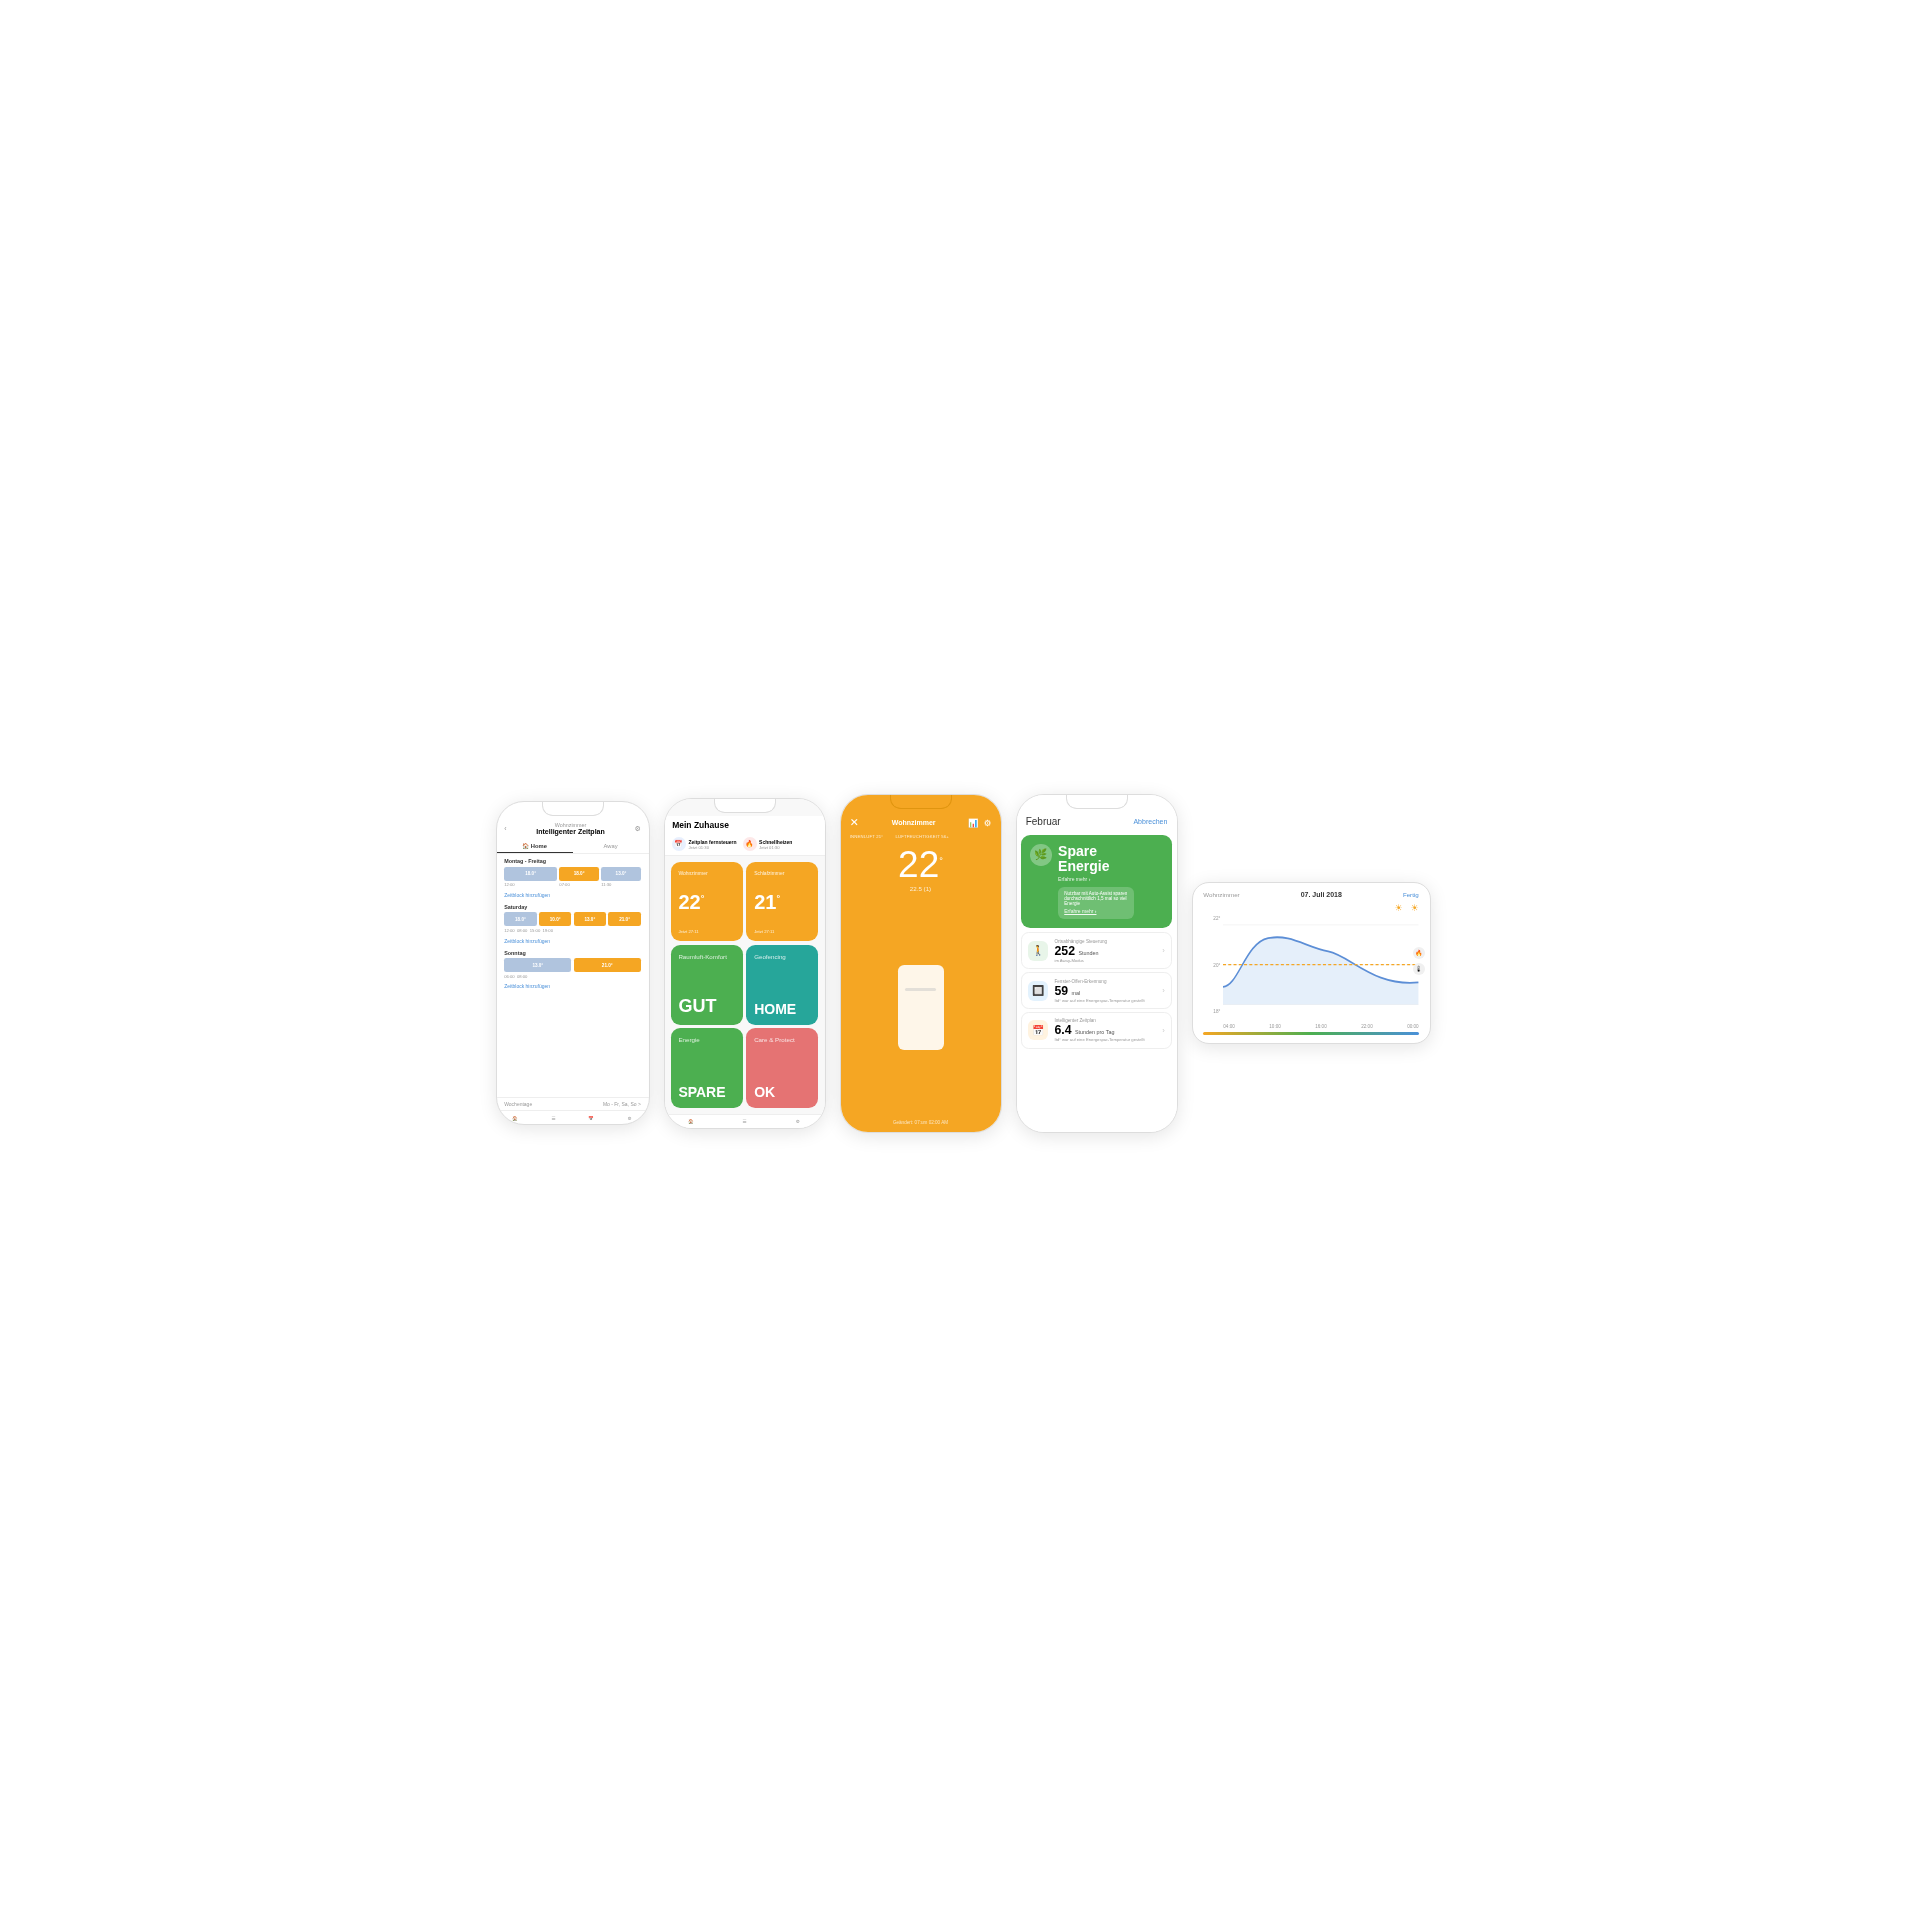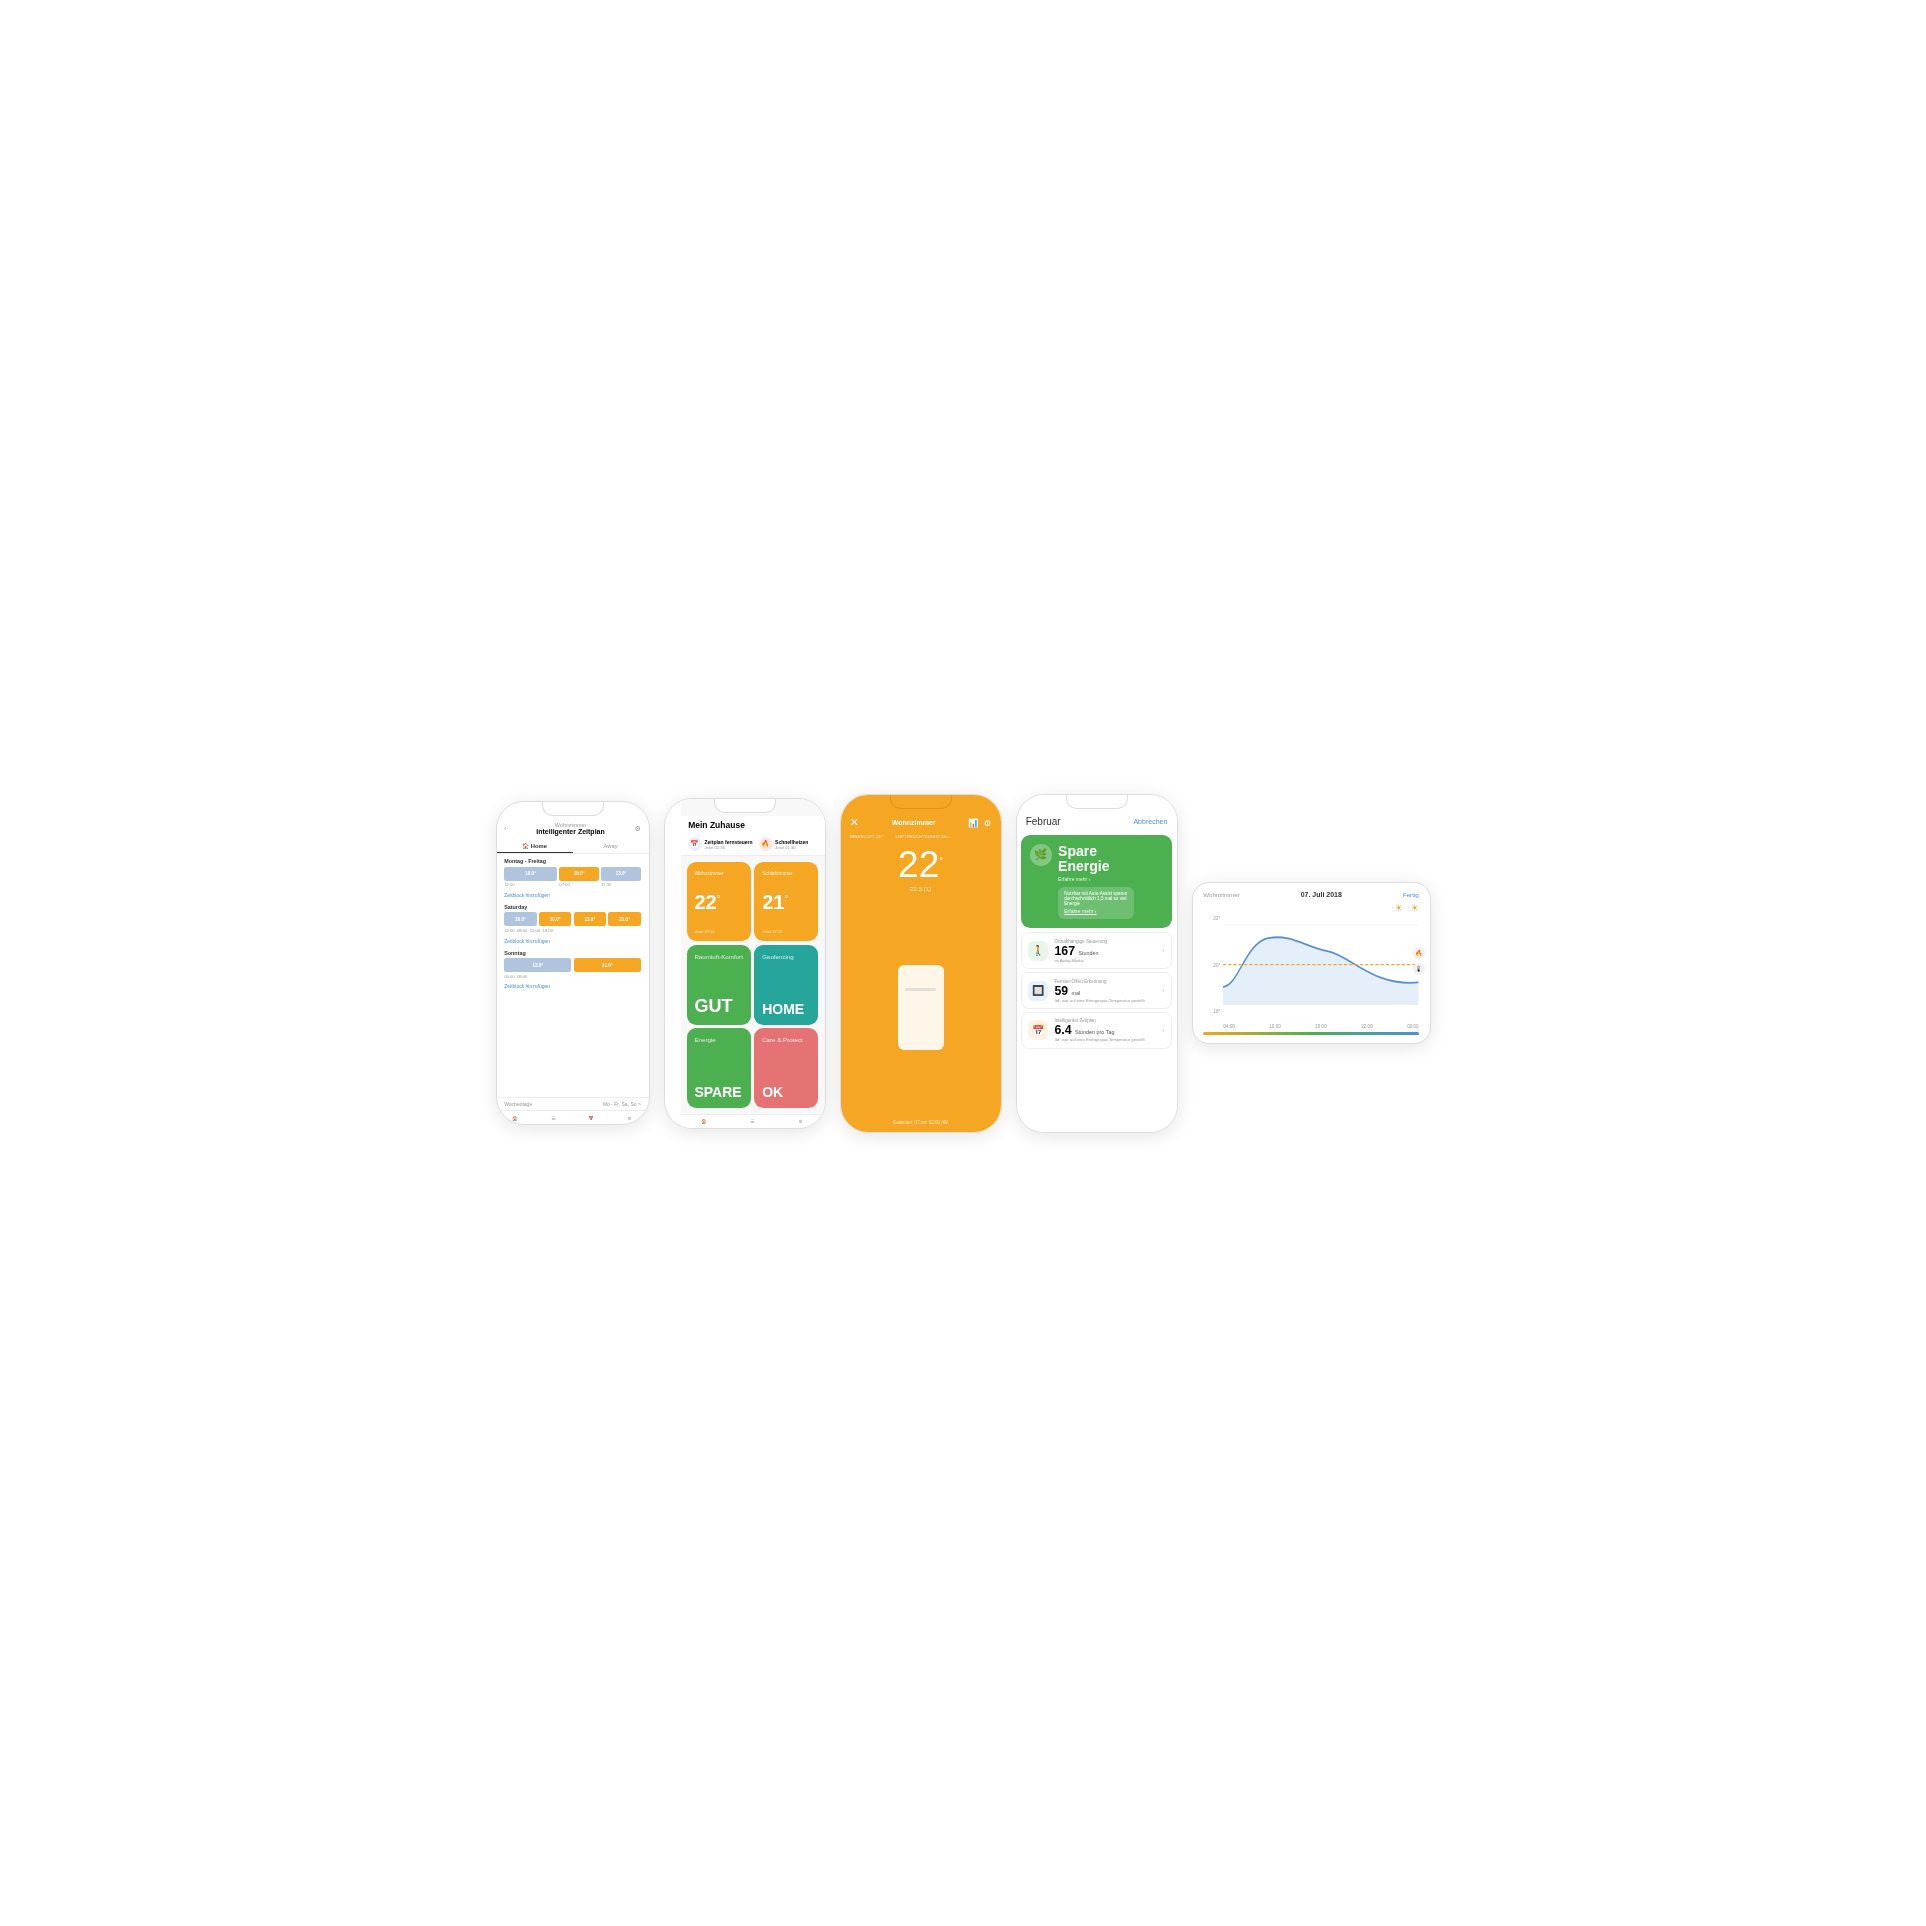--- a/index.html
+++ b/index.html
@@ -141,21 +141,20 @@
       text-align: center;
       font-size: 4.6px;
       color: #999;
     }
     .p1-bottom-nav-item.active { color: #333; }
 
     
     .phone-2 {
       width: 162px;
       height: 331px;
-      align-items: flex-end;
     }
     .phone-2-content {
       flex: 1;
       overflow: hidden;
       display: flex;
       flex-direction: column;
       padding-top: 17px;
       background: #f8f8f8;
     }
     .p2-header {
@@ -676,21 +675,21 @@
           </div>
         </div>
       </div>
       <div class="p4-cards">
 
         <div class="p4-card">
           <div class="p4-card-icon p4-card-icon-green">🚶</div>
           <div class="p4-card-text">
             <div class="label">Ortsabhängige Steuerung</div>
             <div>
-              <span style="font-size:12.3px;font-weight:700">167</span>
+              <span style="font-size:12.3px;font-weight:700">252</span>
               <span class="unit">Stunden</span>
             </div>
             <div class="desc">im Away-Modus</div>
           </div>
           <div style="margin-left:auto;color:#ccc;font-size:7.7px">›</div>
         </div>
 
         <div class="p4-card">
           <div class="p4-card-icon p4-card-icon-blue">🔲</div>
           <div class="p4-card-text">

